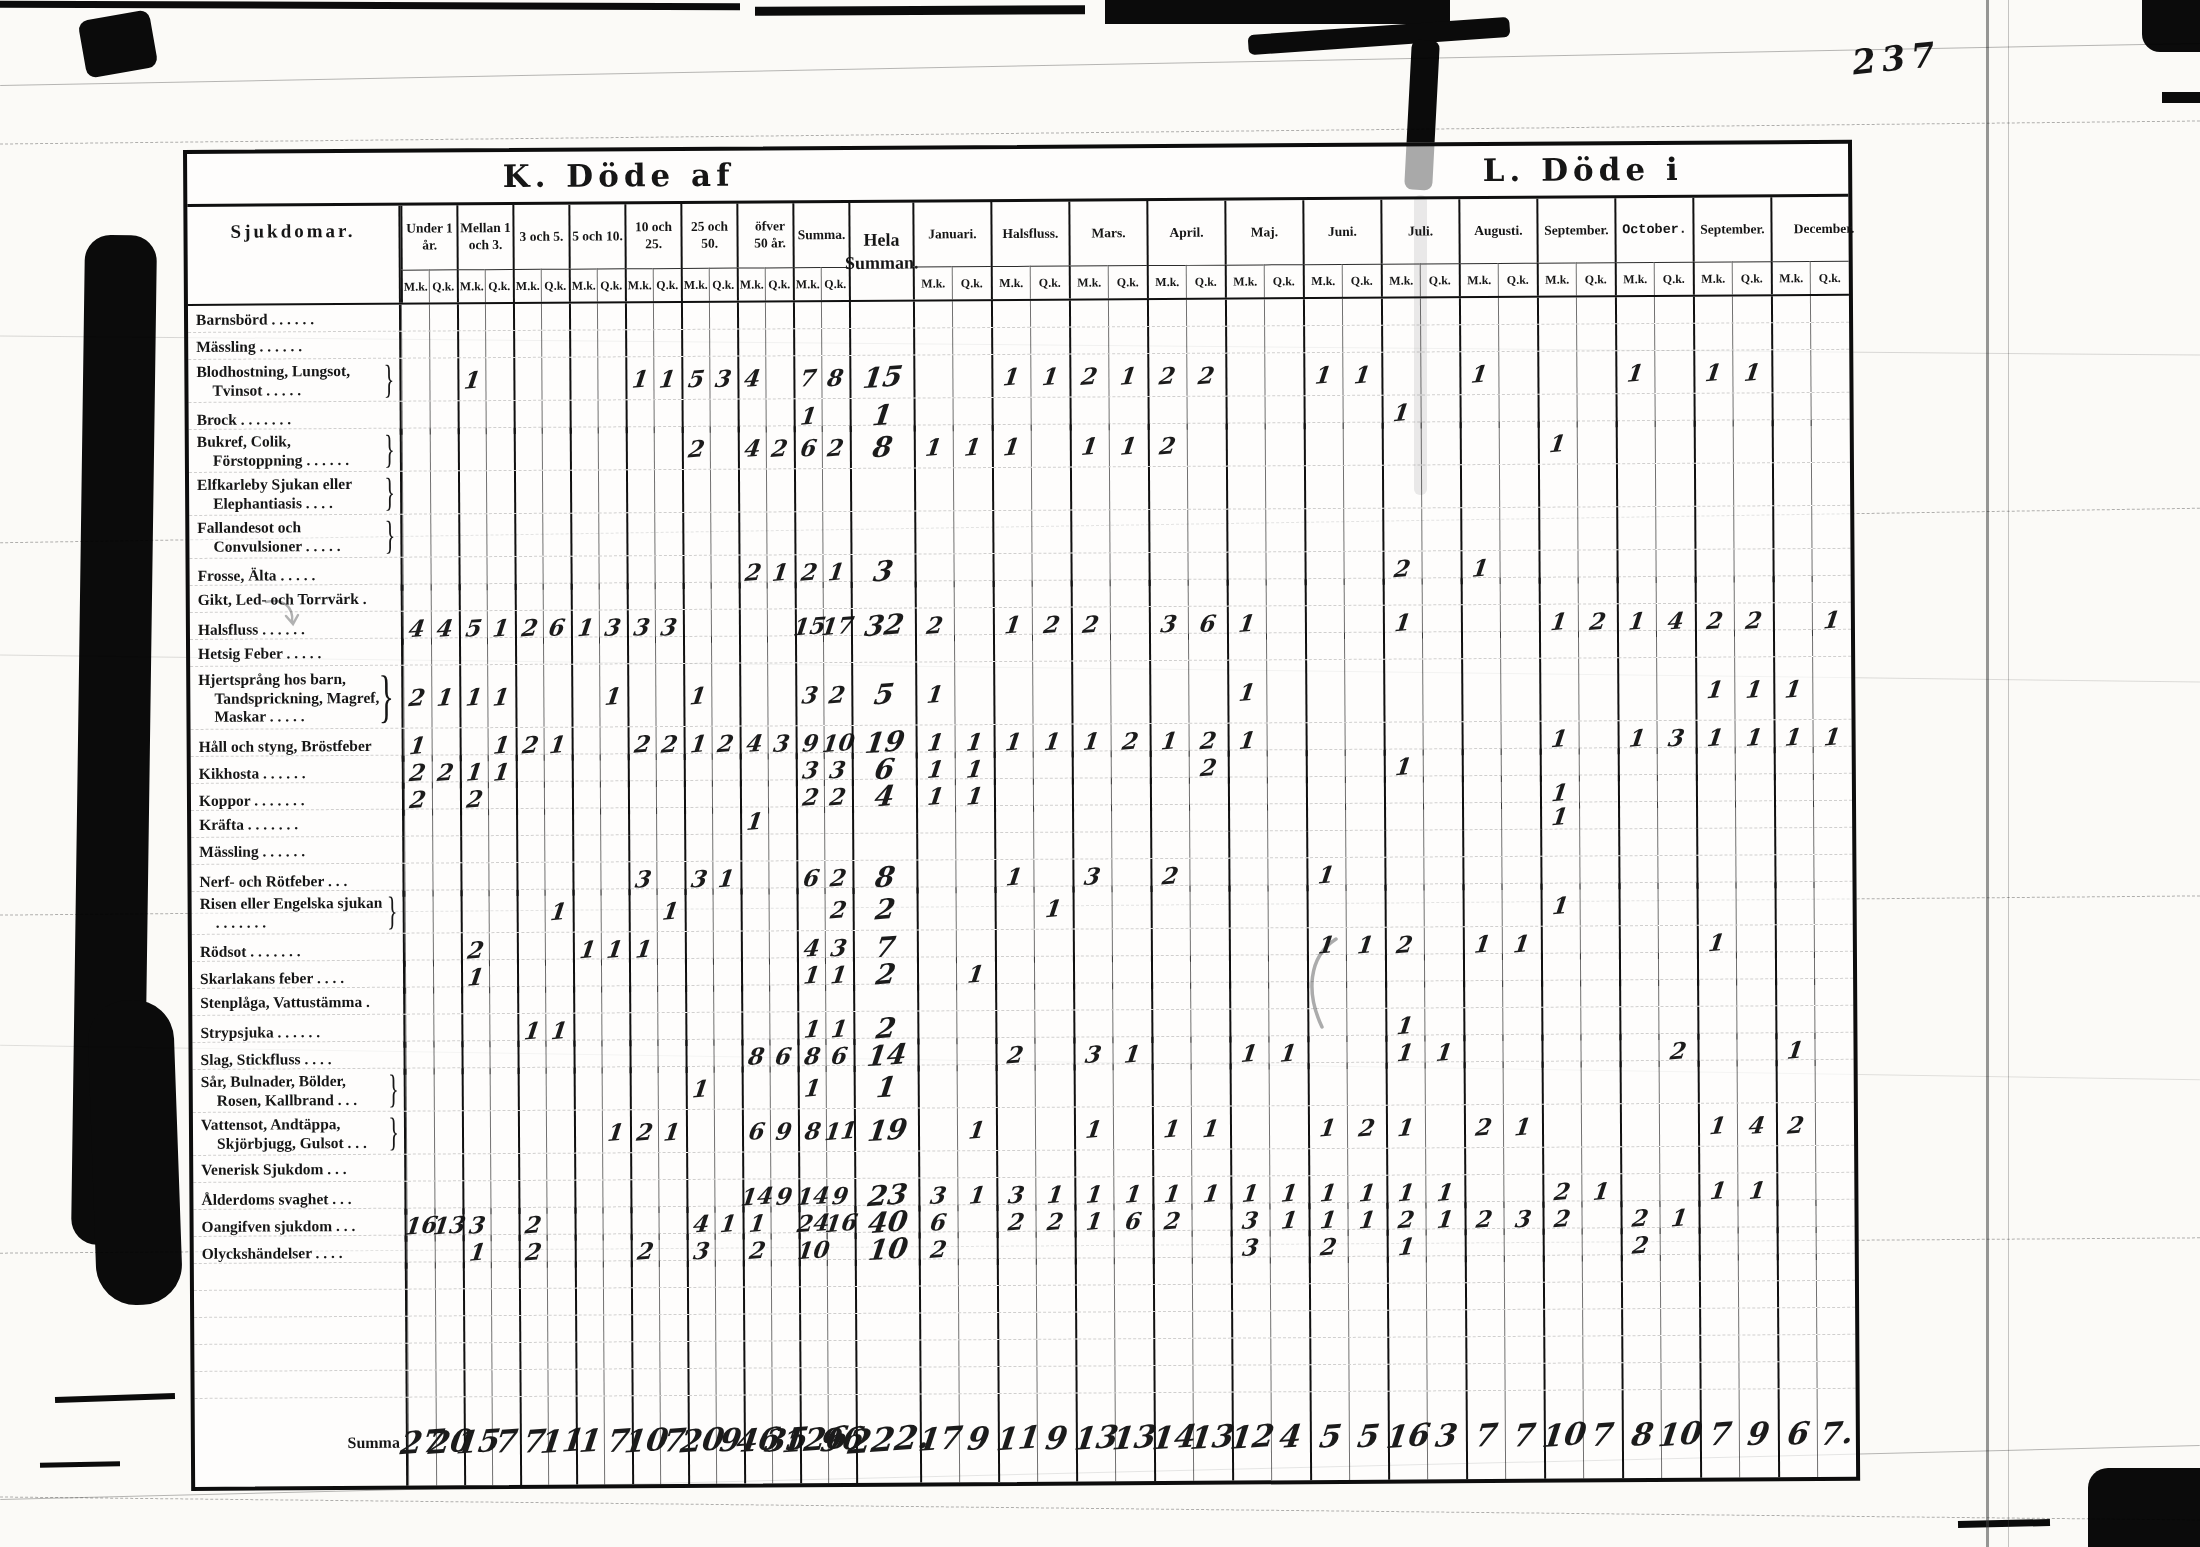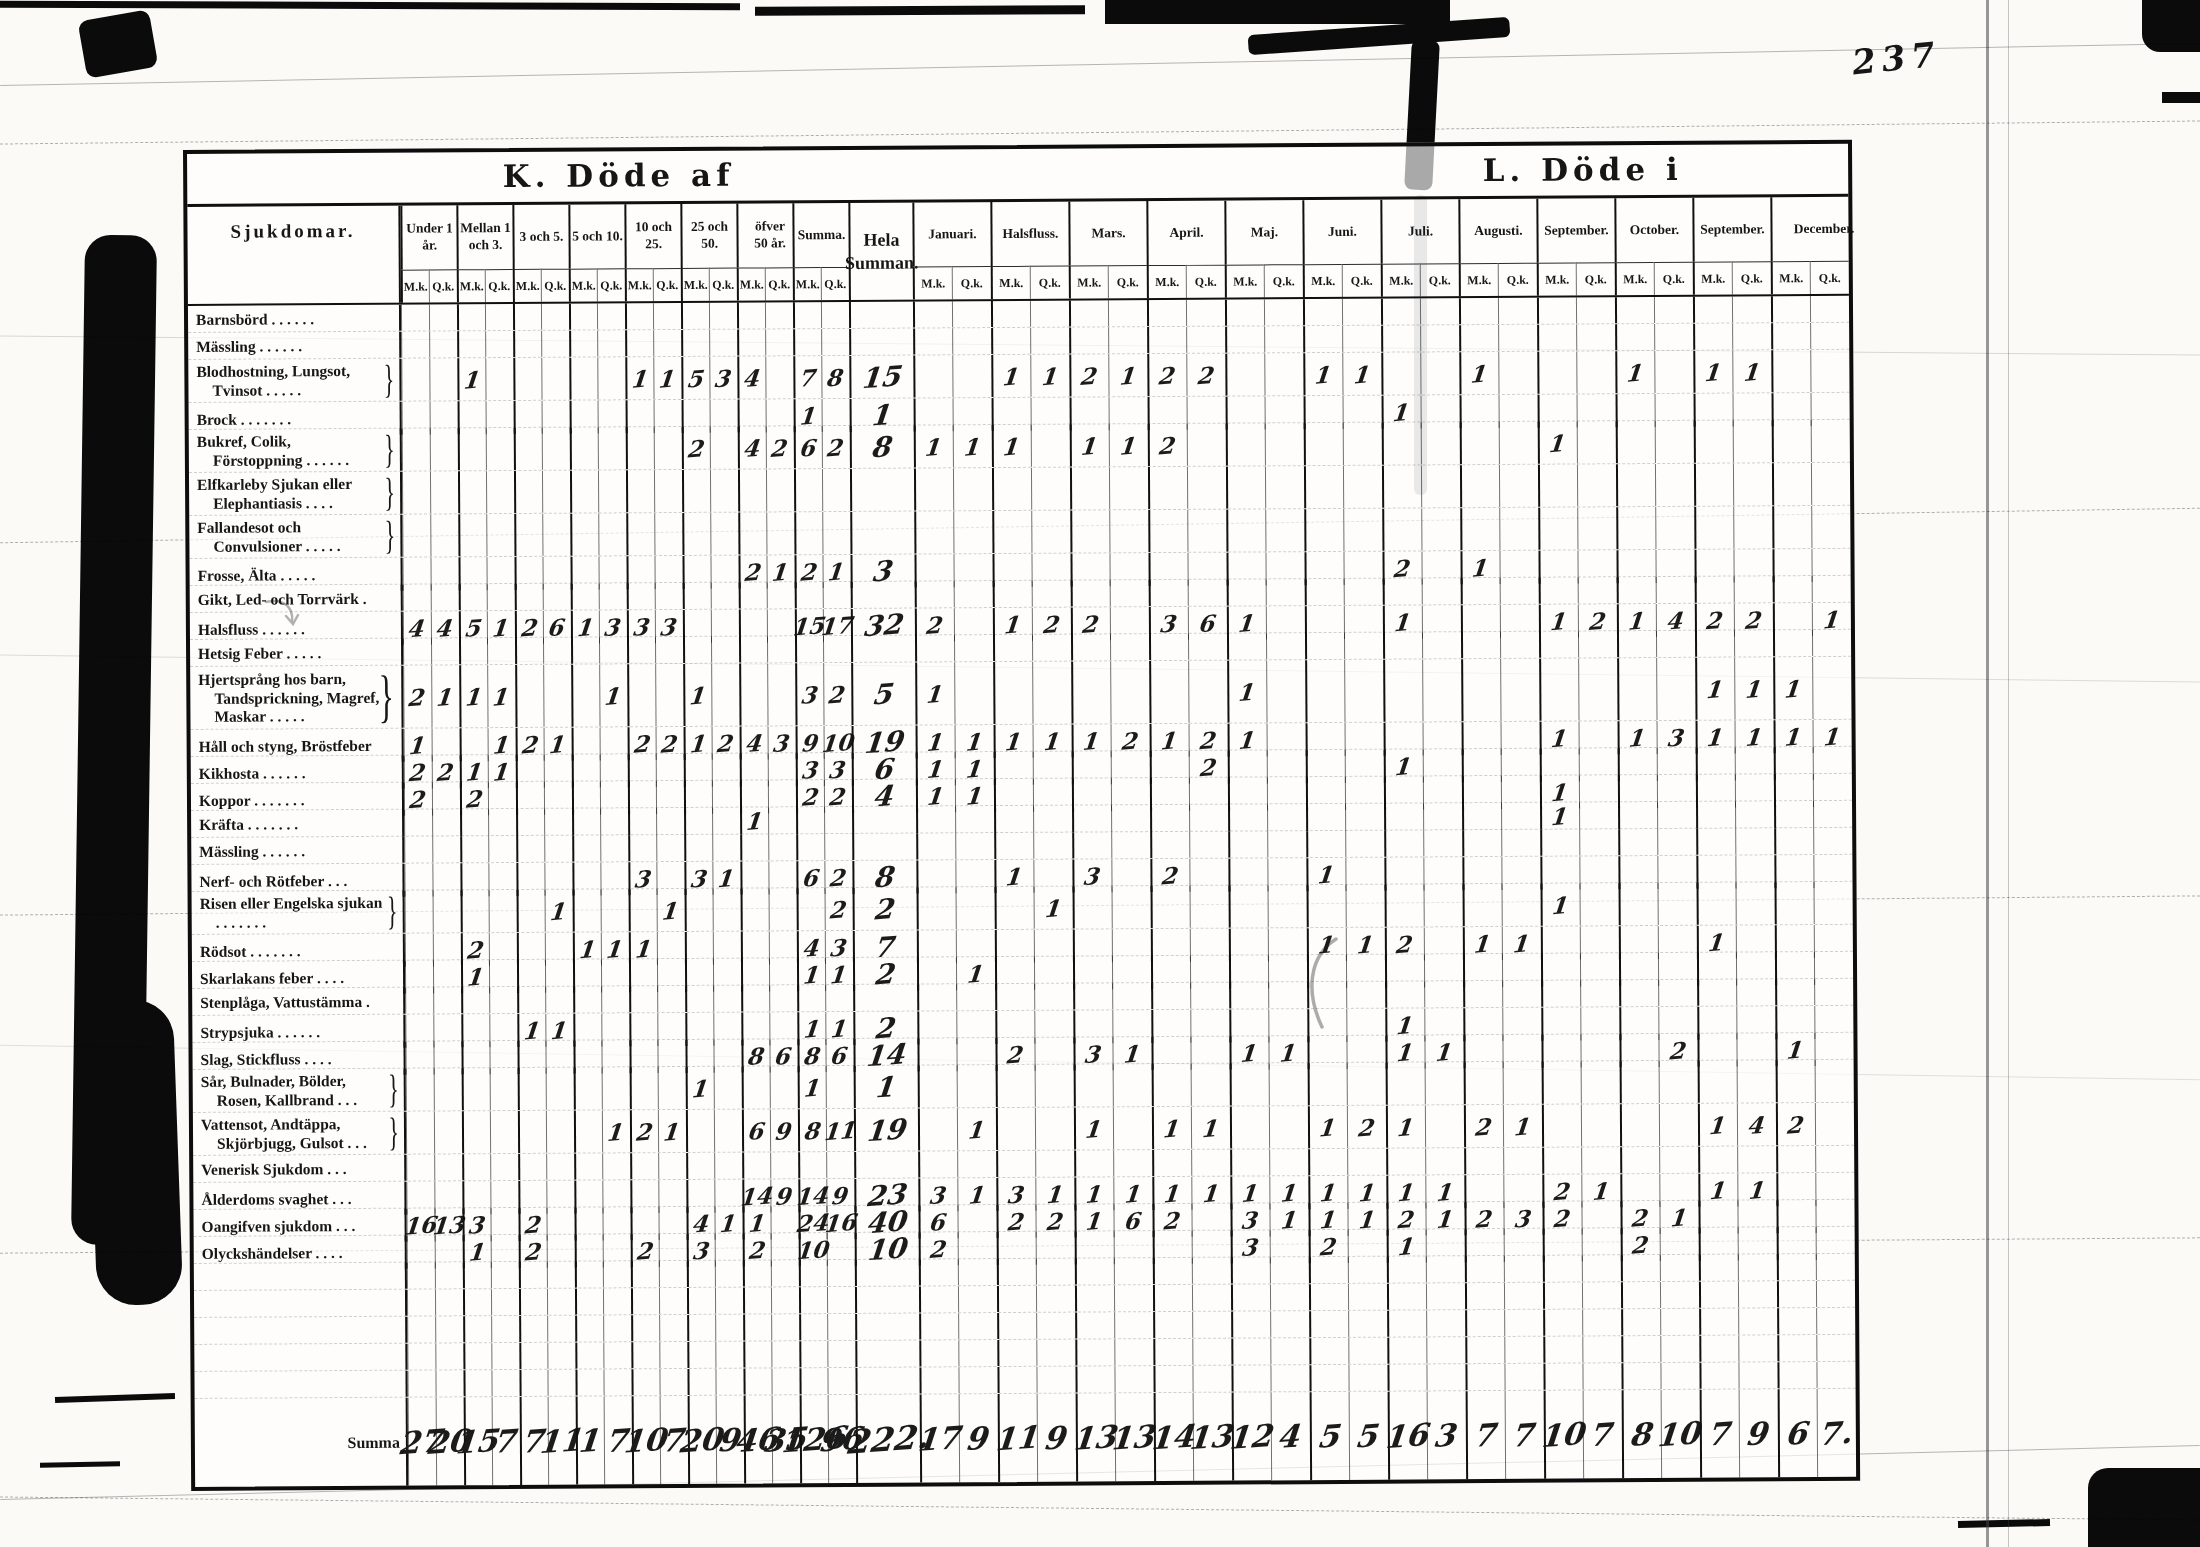--- a/index.html
+++ b/index.html
@@ -155,21 +155,21 @@
       <div class="scell" style="grid-area: 2 / 30;">Q.k.</div>
       <div class="gcell" style="grid-area: 1 / 31 / auto / span 2;">Juli.</div>
       <div class="scell thick" style="grid-area: 2 / 31;">M.k.</div>
       <div class="scell" style="grid-area: 2 / 32;">Q.k.</div>
       <div class="gcell" style="grid-area: 1 / 33 / auto / span 2;">Augusti.</div>
       <div class="scell thick" style="grid-area: 2 / 33;">M.k.</div>
       <div class="scell" style="grid-area: 2 / 34;">Q.k.</div>
       <div class="gcell" style="grid-area: 1 / 35 / auto / span 2;">September.</div>
       <div class="scell thick" style="grid-area: 2 / 35;">M.k.</div>
       <div class="scell" style="grid-area: 2 / 36;">Q.k.</div>
-      <div class="gcell" style="grid-area: 1 / 37 / auto / span 2;">October.</div>
+      <div class="gcell" style="grid-area: 1 / 37 / auto / span 2; font-family: Liberation Mono, monospace;">October.</div>
       <div class="scell thick" style="grid-area: 2 / 37;">M.k.</div>
       <div class="scell" style="grid-area: 2 / 38;">Q.k.</div>
       <div class="gcell" style="grid-area: 1 / 39 / auto / span 2;">September.</div>
       <div class="scell thick" style="grid-area: 2 / 39;">M.k.</div>
       <div class="scell" style="grid-area: 2 / 40;">Q.k.</div>
       <div class="gcell" style="grid-area: 1 / 41 / auto / span 2; padding-left: 28px;">December.</div>
       <div class="scell thick" style="grid-area: 2 / 41;">M.k.</div>
       <div class="scell" style="grid-area: 2 / 42;">Q.k.</div>
     </div>
   <div id="tbody">

